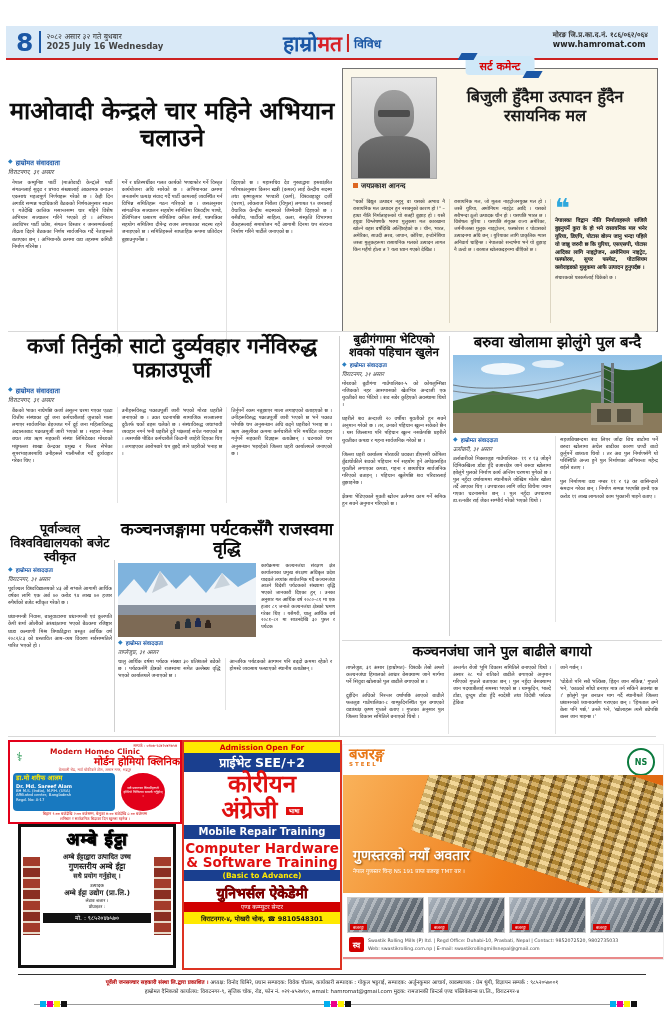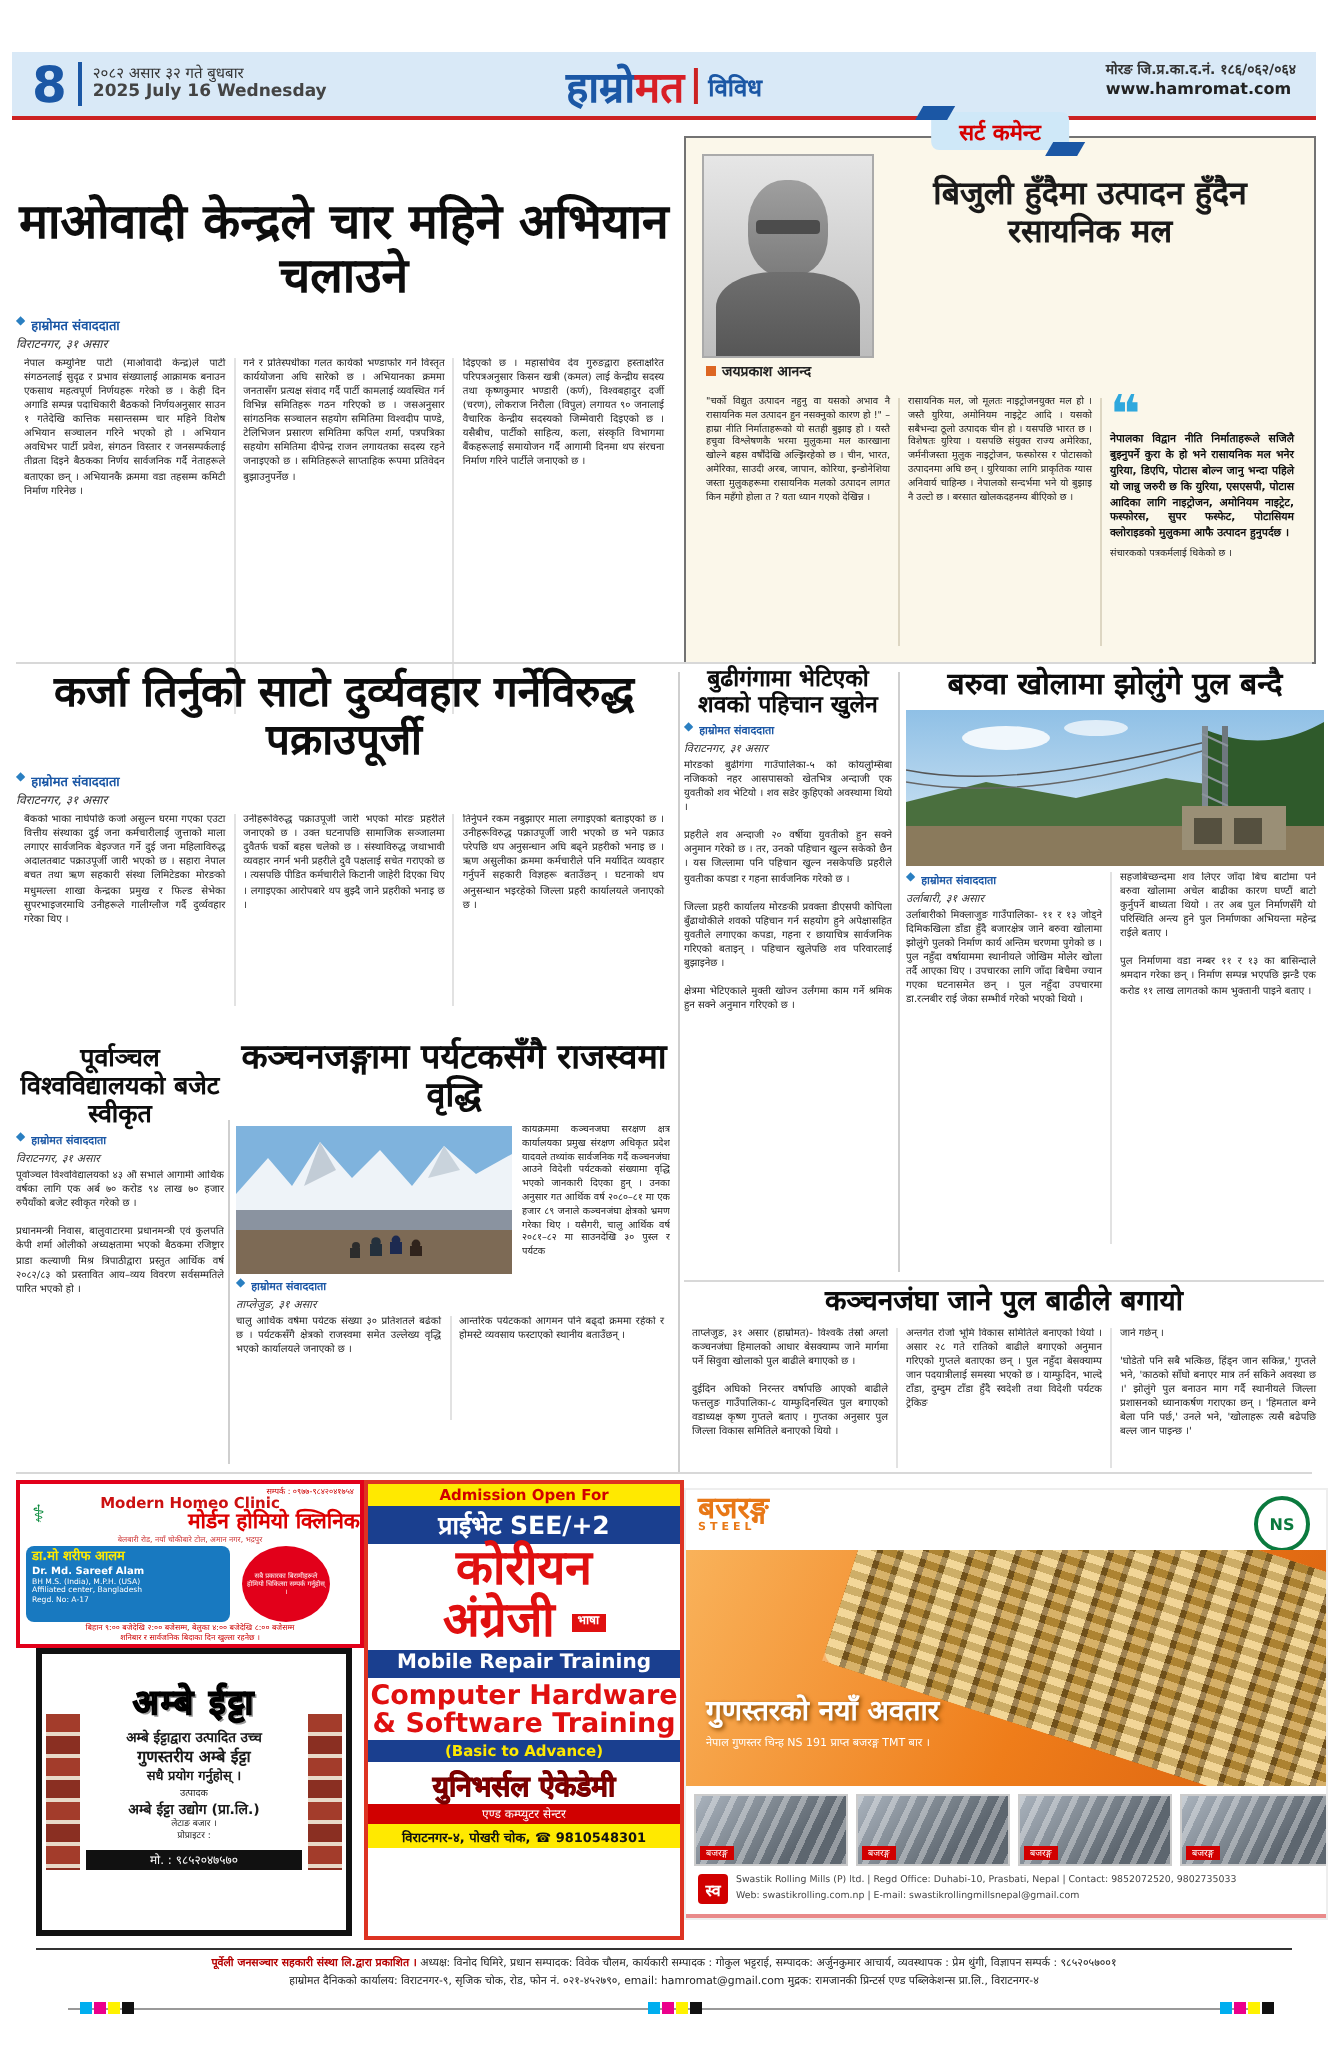--- a/index.html
+++ b/index.html
@@ -72,21 +72,21 @@
   .hd3{font-size:3.8px;}
   .star{width:40px;height:34px;margin-left:6px;background:#e2001a;border-radius:50%;color:#fff;
         font-size:3.4px;display:flex;align-items:center;text-align:center;padding:2px;line-height:1.2;}
   .homeo-time{font-size:3.9px;color:#c00;text-align:center;line-height:1.25;}
   .homeo-mail{background:#e2001a;color:#fff;font-size:4.2px;text-align:center;padding:1px 0;margin-top:1px;}
   .cadu{color:#0a8a3c;font-size:12px;position:absolute;left:6px;top:8px;}
   .ad-ambe{left:18px;top:824px;width:152px;height:138px;border:3px solid #111;background:#fff;overflow:hidden;}
   .brickcol{position:absolute;top:30px;bottom:30px;width:17px;
      background:repeating-linear-gradient(180deg,#a33c2b 0 9px,#e8d9c8 9px 11px,#8a2f22 11px 20px,#e8d9c8 20px 22px);}
   .ambe-title{font-size:17px;font-weight:bold;text-align:center;color:#222;
-     text-shadow:1px 1px 0 #999;-webkit-text-stroke:.6px #000;margin-top:12px;letter-spacing:1px;}
+     text-shadow:1px 1px 0 #999;-webkit-text-stroke:.6px #000;margin-top:0;letter-spacing:1px;}
   .ambe-c{text-align:center;line-height:1.3;margin:0 20px;}
   .am1{font-size:6.8px;font-weight:bold;margin-top:3px;}
   .am2{font-size:8px;font-weight:bold;}
   .am3{font-size:6.5px;font-weight:bold;}
   .am4{font-size:4.8px;margin-top:2px;}
   .am5{font-size:7px;font-weight:bold;}
   .am6{font-size:4.5px;}
   .ambe-ph{background:#111;color:#fff;font-size:6px;text-align:center;margin:3px 22px 0 22px;padding:1px 0;}
   .ad-uni{left:182px;top:740px;width:156px;height:226px;border:2px solid #d32;background:#fff;overflow:hidden;text-align:center;}
   .strip-y{background:#ffe900;color:#d10000;font-weight:bold;font-size:7.5px;padding:1px 0;}

